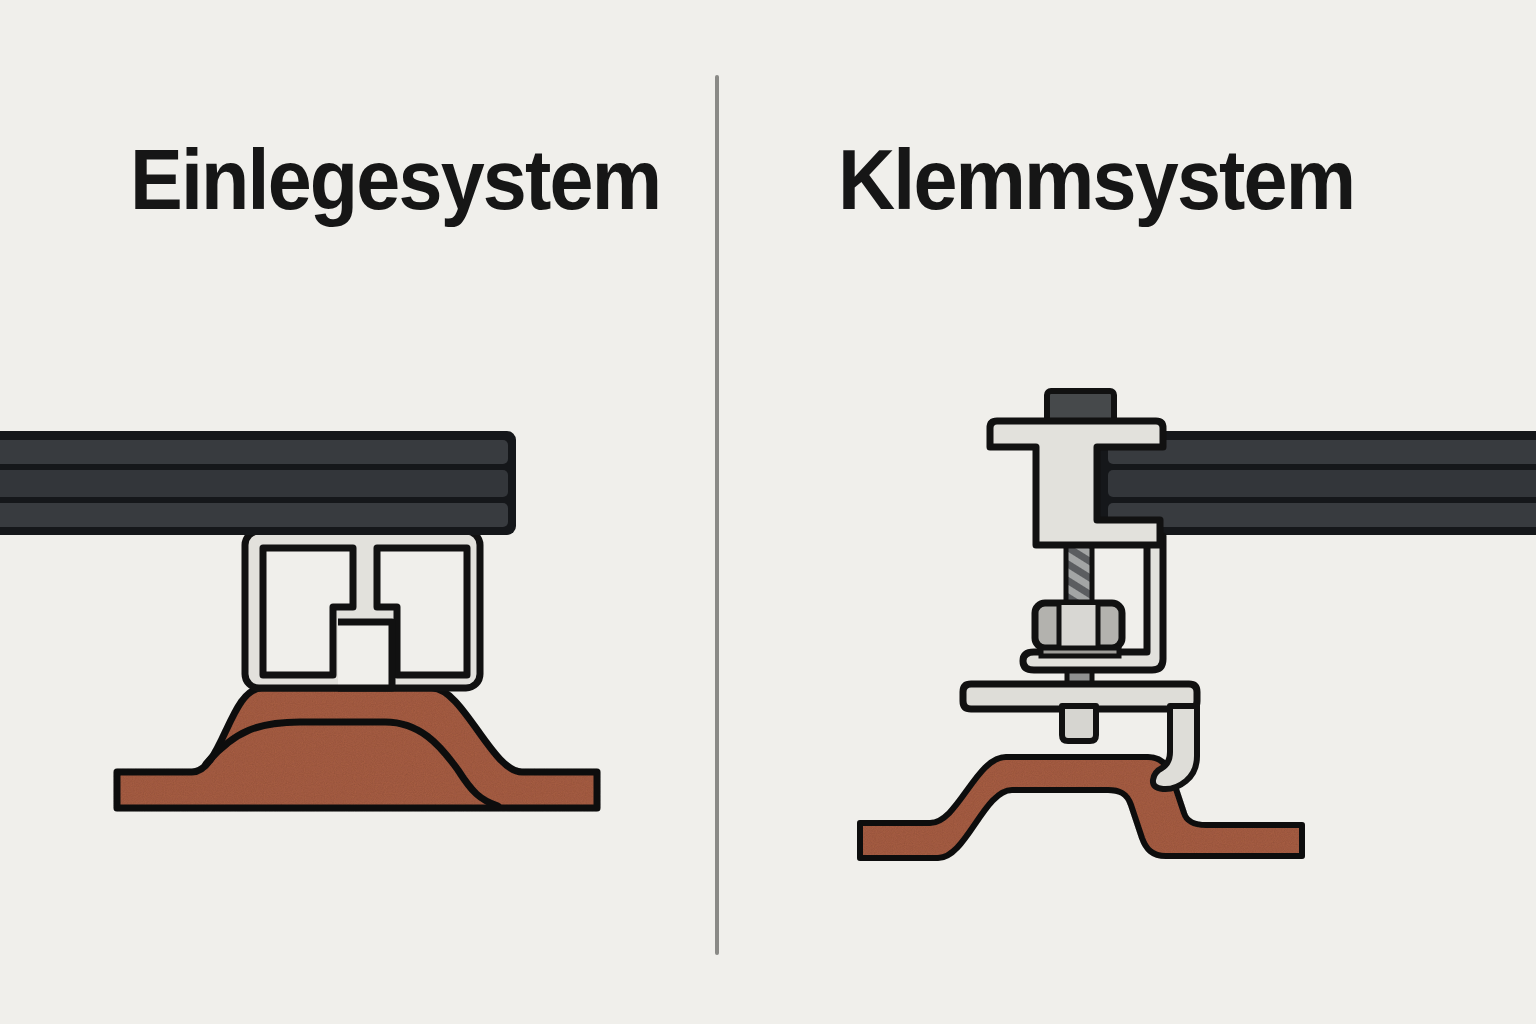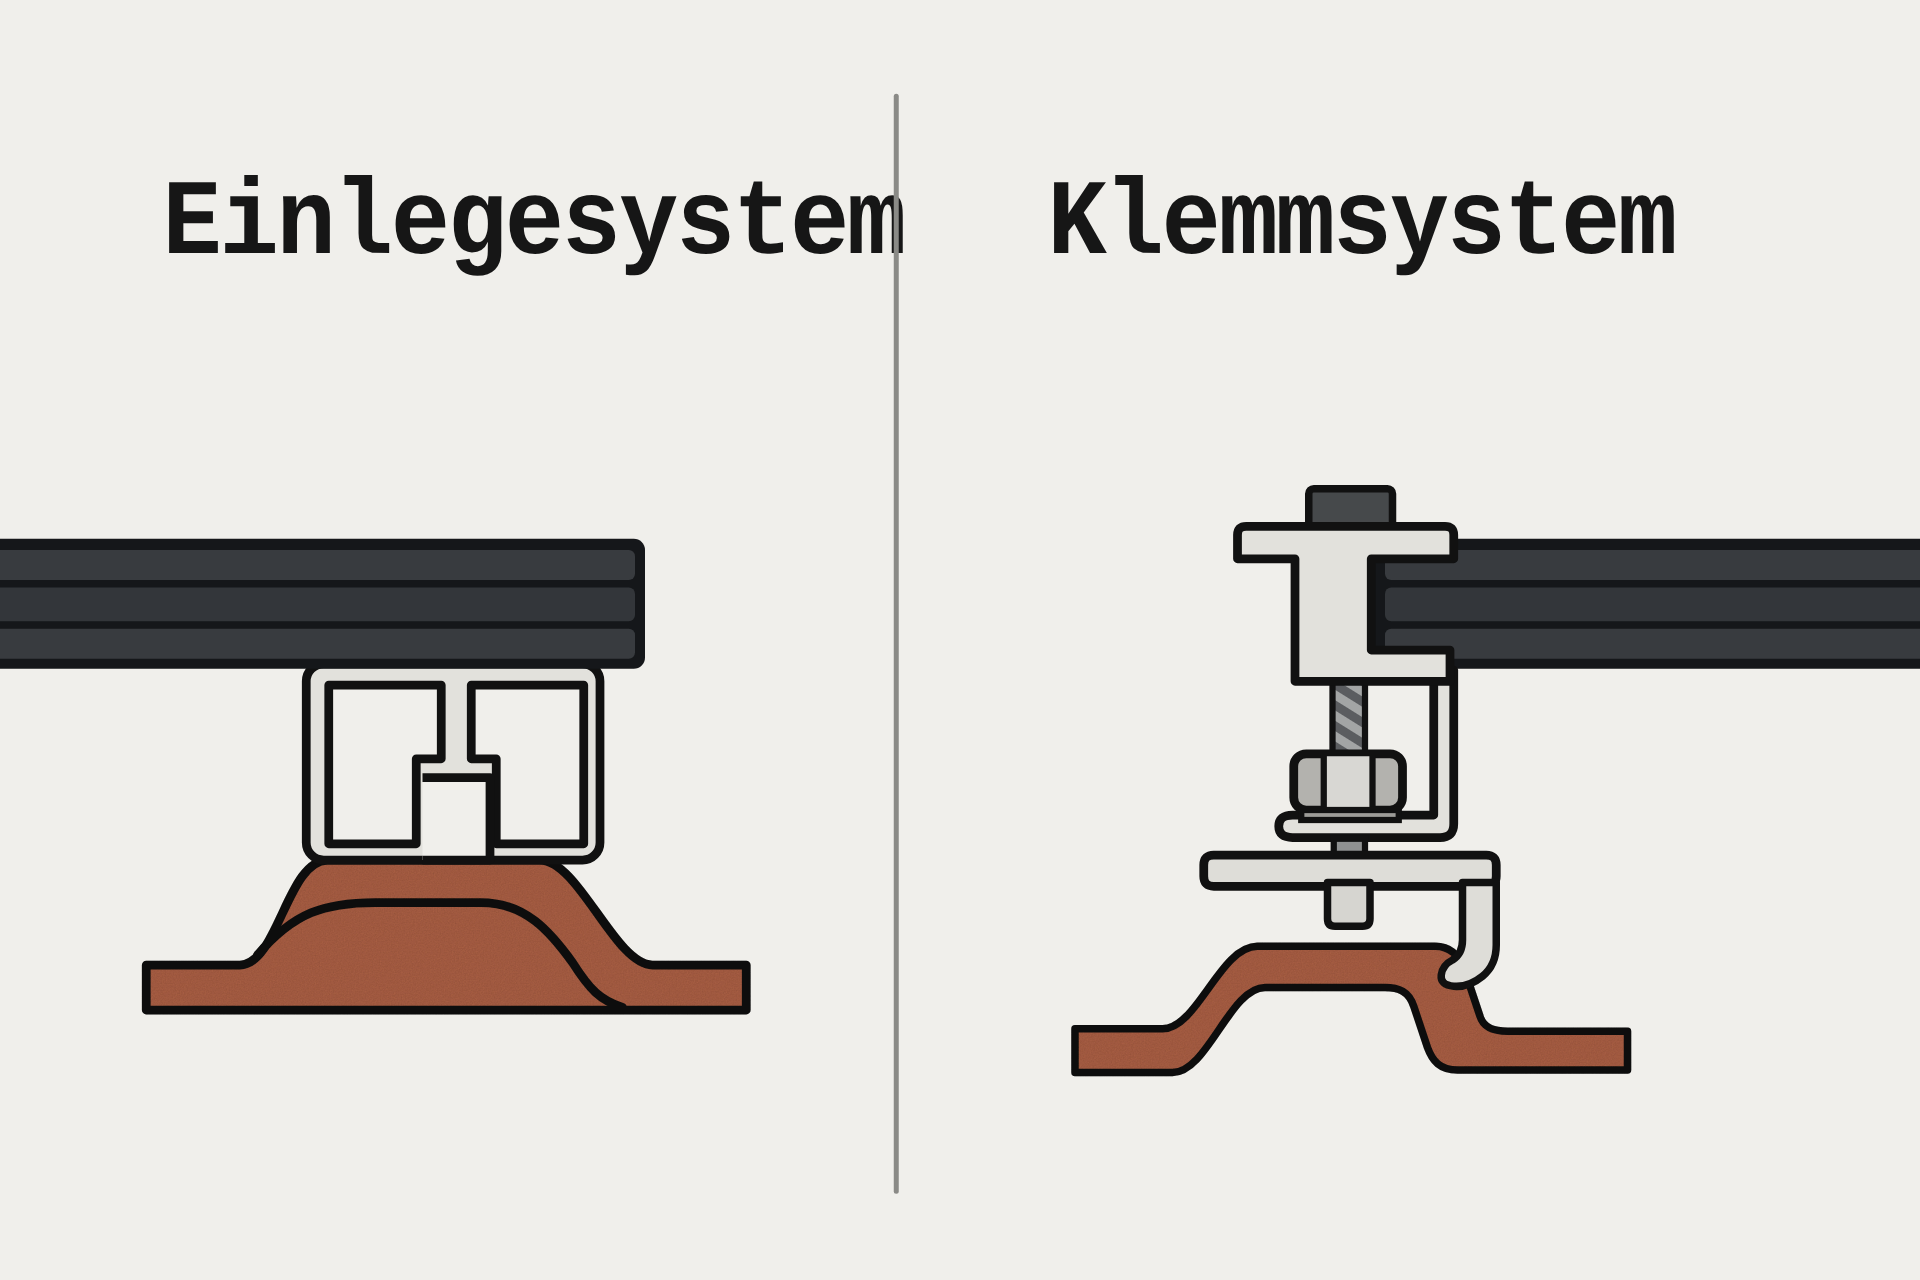--- a/index.html
+++ b/index.html
@@ -1,21 +1,21 @@
 <!DOCTYPE html>
 <html><head>
 <meta charset="utf-8">
 <style>
   html,body{margin:0;padding:0;background:#d8d7d3;}
   .canvas{
     position:relative;
     width:1536px;height:1024px;
     background:#f0efeb;
     overflow:hidden;
-    font-family:Liberation Mono, monospace;
+    font-family:Liberation Sans, sans-serif;
   }
   .panel-title{
     position:absolute;
     top:136px;
     margin:0;
     font-size:86px;
     font-weight:700;
     letter-spacing:-2px;
     line-height:1;
     color:#161616;

